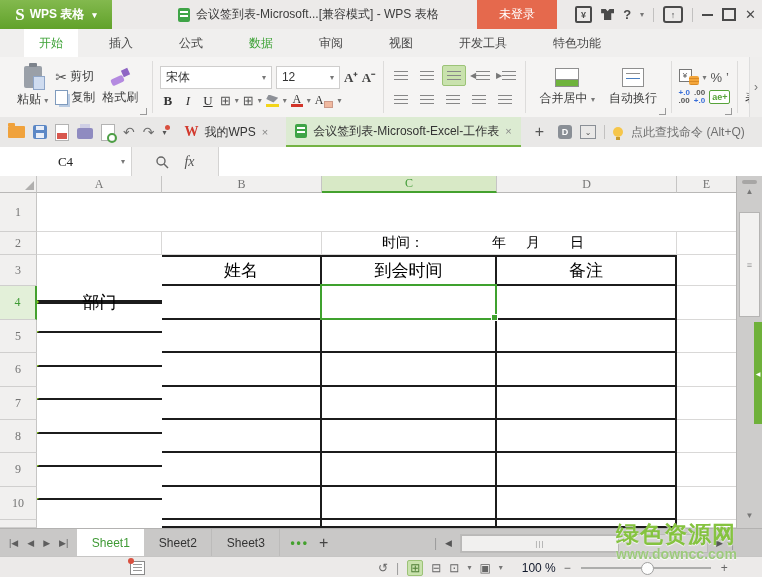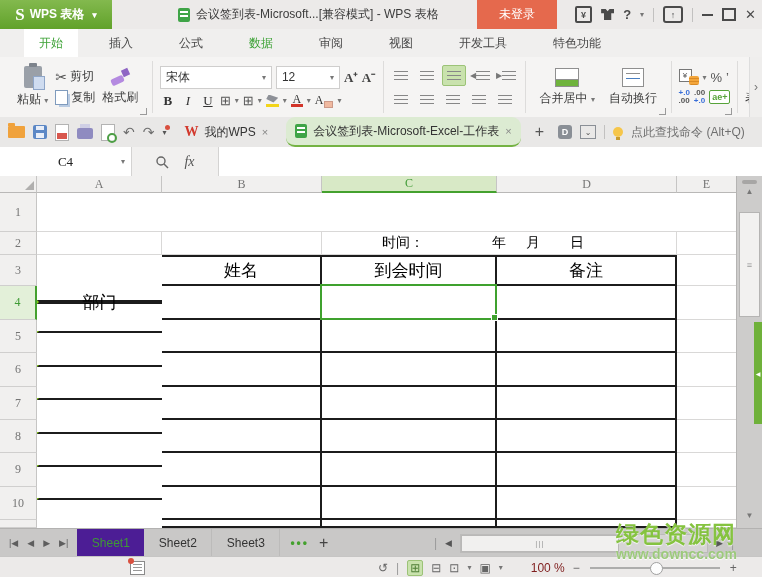--- a/index.html
+++ b/index.html
@@ -106,21 +106,21 @@
   .prn:before{content:"";position:absolute;top:-4px;left:3px;width:10px;height:4px;background:#cfcfe5;}
   .pvw{width:12px;height:15px;background:#fff;border:1px solid #b3b3b3;position:relative;}
   .pvw:after{content:"";position:absolute;right:-3px;bottom:-3px;width:6px;height:6px;border:2px solid #4d9e45;border-radius:50%;background:rgba(255,255,255,.7);}
   .uglyph{font-size:14px;color:#6e6e6e;cursor:pointer;}
   .qdd{position:relative;font-size:8px;color:#555;cursor:pointer;}
   .qdd .dot{position:absolute;top:-3px;right:-4px;width:5px;height:5px;border-radius:50%;background:#d9503f;}
   .wtab{display:flex;align-items:center;gap:6px;padding:0 10px;height:30px;cursor:pointer;}
   .wlogo{color:#d2382c;font-weight:bold;font-size:14px;font-family:"Liberation Serif",serif;}
   .tabx{color:#888;font-size:11px;cursor:pointer;}
   .dtab{display:flex;align-items:center;gap:6px;padding:0 9px;height:28px;background:#dcebd2;
-        border-bottom:2px solid #74b343;cursor:pointer;border-radius:9px;}
+        border-bottom:2px solid #74b343;cursor:pointer;}
   .xlsic{width:12px;height:14px;background:#3fa447;border-radius:2px;position:relative;}
   .xlsic:before{content:"";position:absolute;top:3px;left:2px;right:2px;height:2px;background:#fff;box-shadow:0 4px 0 #fff;}
   .newtab{font-size:16px;color:#555;margin:0 6px;cursor:pointer;}
   .docer{width:14px;height:14px;border-radius:3px;background:#8a8f96;color:#fff;font-size:9px;font-weight:bold;
          display:flex;align-items:center;justify-content:center;cursor:pointer;}
   .winar{width:14px;height:12px;border:1px solid #8a8f96;display:flex;align-items:center;justify-content:center;
          font-size:8px;color:#555;cursor:pointer;}
   .bulb{width:10px;height:10px;border-radius:50%;background:#f6c64a;position:relative;}
   .bulb:after{content:"";position:absolute;left:3px;bottom:-3px;width:4px;height:3px;background:#c99c2e;}
   .hint{color:#6f6f6f;}
@@ -174,39 +174,39 @@
           display:flex;align-items:center;justify-content:center;color:#999;font-size:9px;cursor:grab;}
   .varrdn{position:absolute;bottom:8px;width:100%;text-align:center;color:#777;font-size:8px;cursor:pointer;}
   .gstrip{top:322px;right:0;width:8px;height:102px;background:#6fb13a;z-index:40;display:flex;
           align-items:center;justify-content:center;color:#fff;font-size:6px;cursor:pointer;}
 
   
   .stabs{top:528px;left:0;right:0;height:28px;background:#c9c8c7;border-top:1px solid #b3b2b1;display:flex;align-items:stretch;}
   .navz{display:flex;align-items:center;gap:9px;padding:0 9px;color:#5e5e5e;font-size:9px;}
   .navb{cursor:pointer;}
   .stab{width:67px;display:flex;align-items:center;justify-content:center;color:#333;cursor:pointer;border-right:1px solid #bcbbba;}
-  .stab.cur{background:#4c1d95;color:#3f9a35;border-right:none;}
+  .stab.cur{background:#ffffff;color:#3f9a35;border-right:none;}
   .dots{color:#44a12e;font-weight:bold;letter-spacing:2px;margin:0 10px;display:flex;align-items:center;}
   .addsheet{font-size:16px;color:#444;display:flex;align-items:center;cursor:pointer;}
   .hz{margin-left:auto;display:flex;align-items:center;gap:8px;padding-right:28px;}
   .hsep{color:#9a9a9a;}
   .harr{font-size:9px;color:#555;cursor:pointer;}
   .htrack{width:246px;height:17px;background:#d6d5d4;border:1px solid #bcbbba;position:relative;}
   .hthumb{position:absolute;left:0;top:0;bottom:0;width:156px;background:#f1f0ef;border:1px solid #b9b8b7;
           display:flex;align-items:center;justify-content:center;color:#9a9a9a;font-size:8px;letter-spacing:1px;cursor:grab;}
 
   
   .status{top:556px;left:0;right:0;height:21px;background:#eceae9;border-top:1px solid #c6c5c4;}
   .sdoc{position:absolute;left:130px;top:4px;width:13px;height:12px;border:1px solid #8a8a8a;background:#fff;}
   .sdoc:before{content:"";position:absolute;left:2px;top:2px;right:2px;height:1px;background:#999;box-shadow:0 3px 0 #999,0 6px 0 #999;}
   .sdoc .dot{position:absolute;left:-3px;top:-4px;width:6px;height:6px;border-radius:50%;background:#d9503f;}
   .sright{position:absolute;left:378px;top:0;height:21px;display:flex;align-items:center;gap:8px;}
   .sic{color:#666;font-size:12px;cursor:pointer;display:flex;align-items:center;}
   .sic.on{background:#c9e2ad;border:1px solid #9cc377;border-radius:2px;padding:0 2px;color:#4f7f37;}
-  .zoomtxt{color:#7f1d1d;margin-left:20px;}
+  .zoomtxt{color:#0f172a;margin-left:11px;}
   .slider{width:130px;height:2px;background:#adadac;position:relative;margin:0 2px;}
   .knob{position:absolute;left:60px;top:-5px;width:11px;height:11px;background:#fdfdfd;border:1px solid #a0a0a0;border-radius:50%;cursor:grab;}
 
   
   .wm{left:616px;top:522px;z-index:60;color:#85c340;font-weight:bold;pointer-events:none;
       text-shadow:0 1px 1px rgba(255,255,255,.85);}
   .wm .l1{font-size:23px;letter-spacing:1px;line-height:25px;}
   .wm .l2{font-size:14px;color:#9cc97c;line-height:14px;}
 </style>
 </head>

